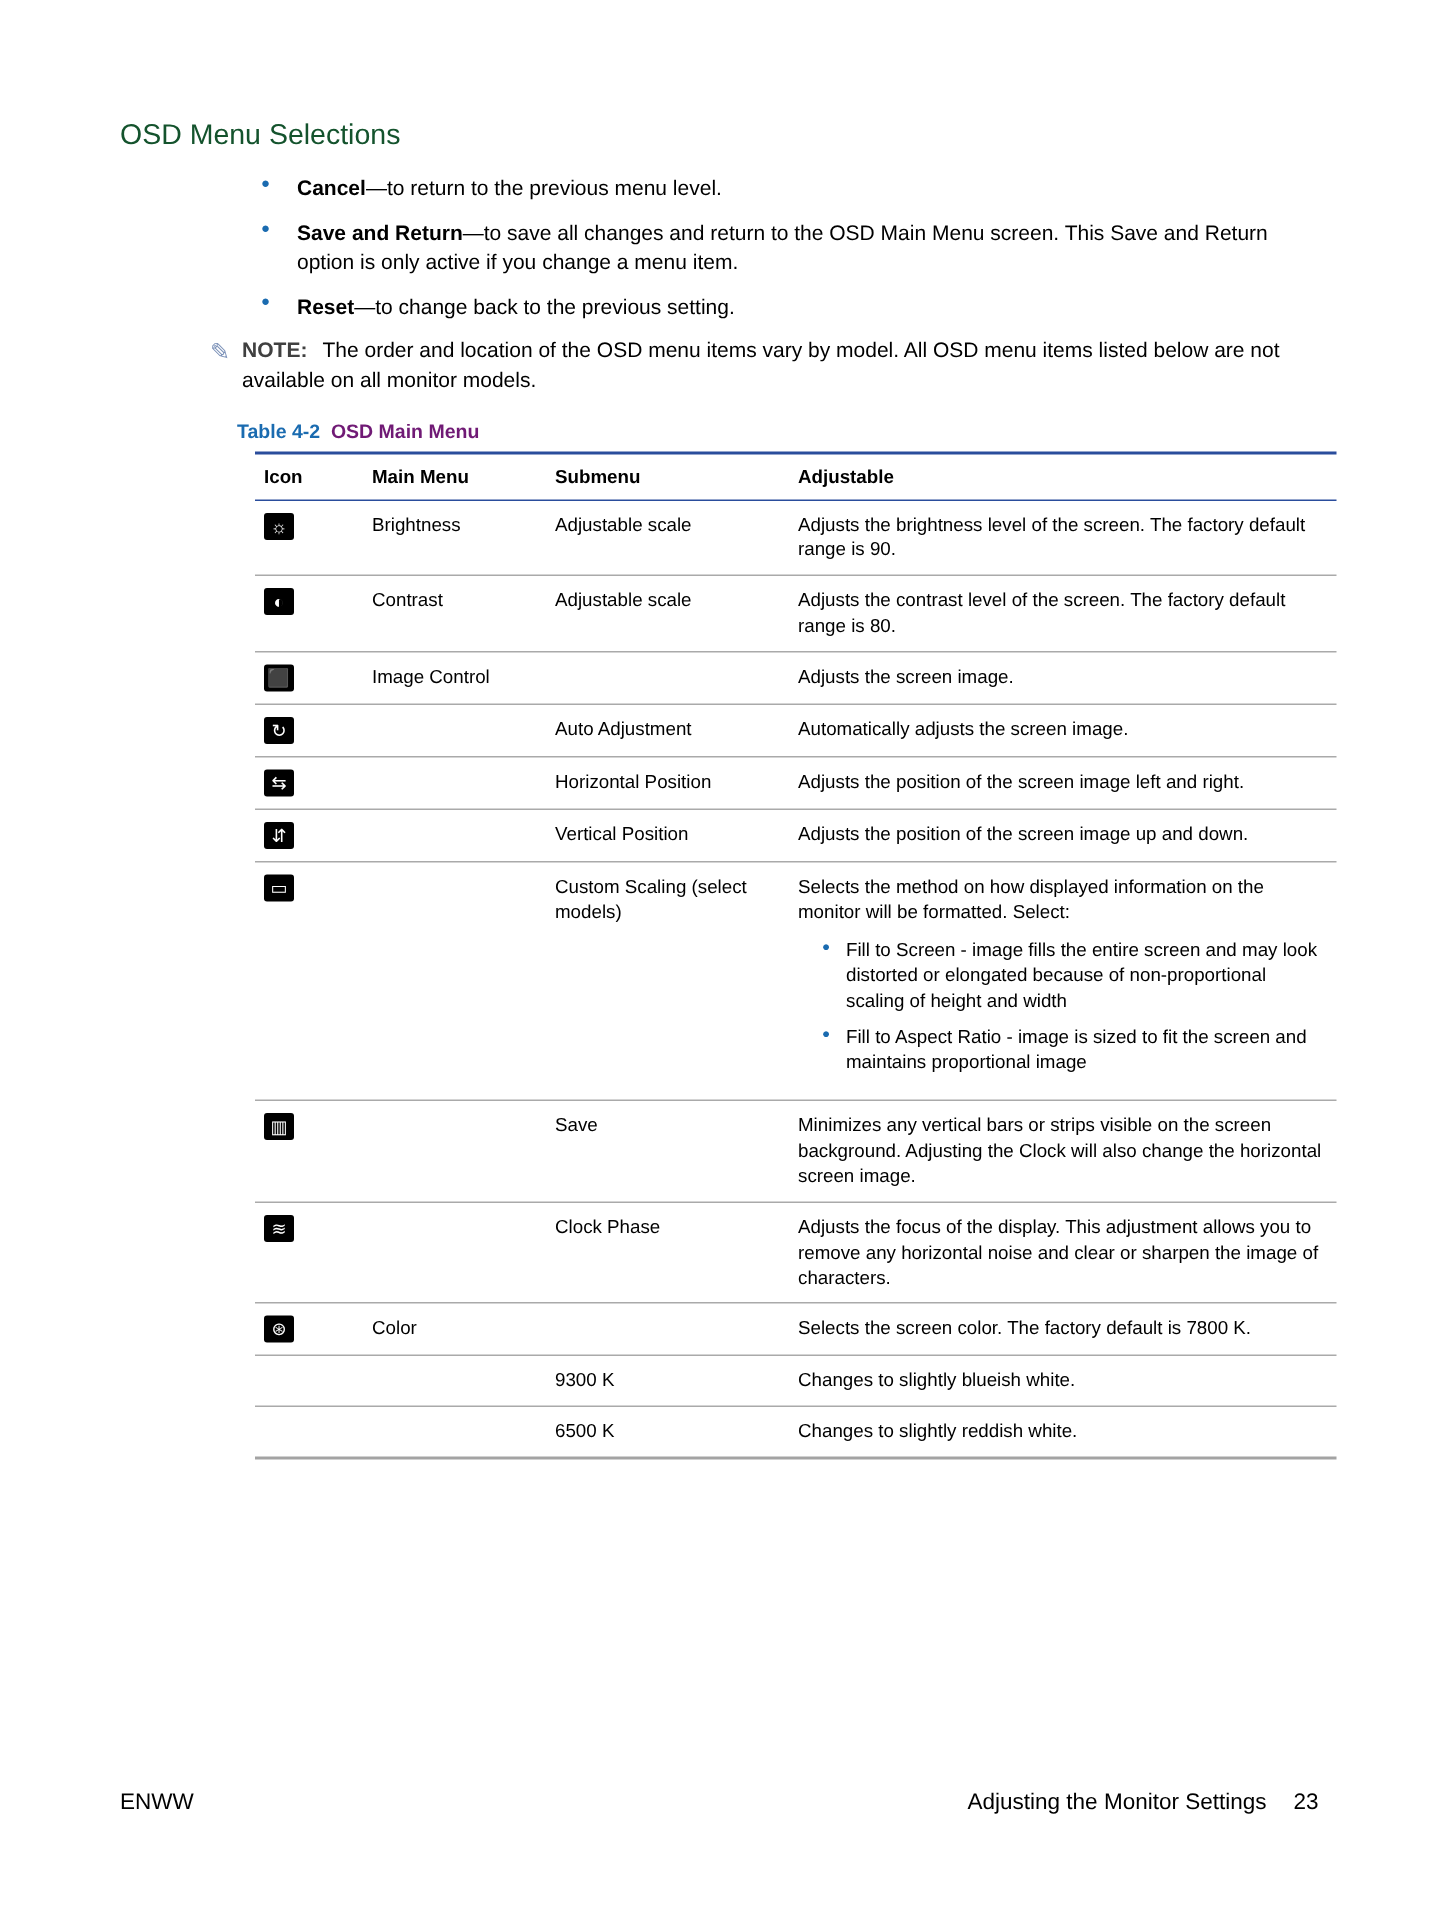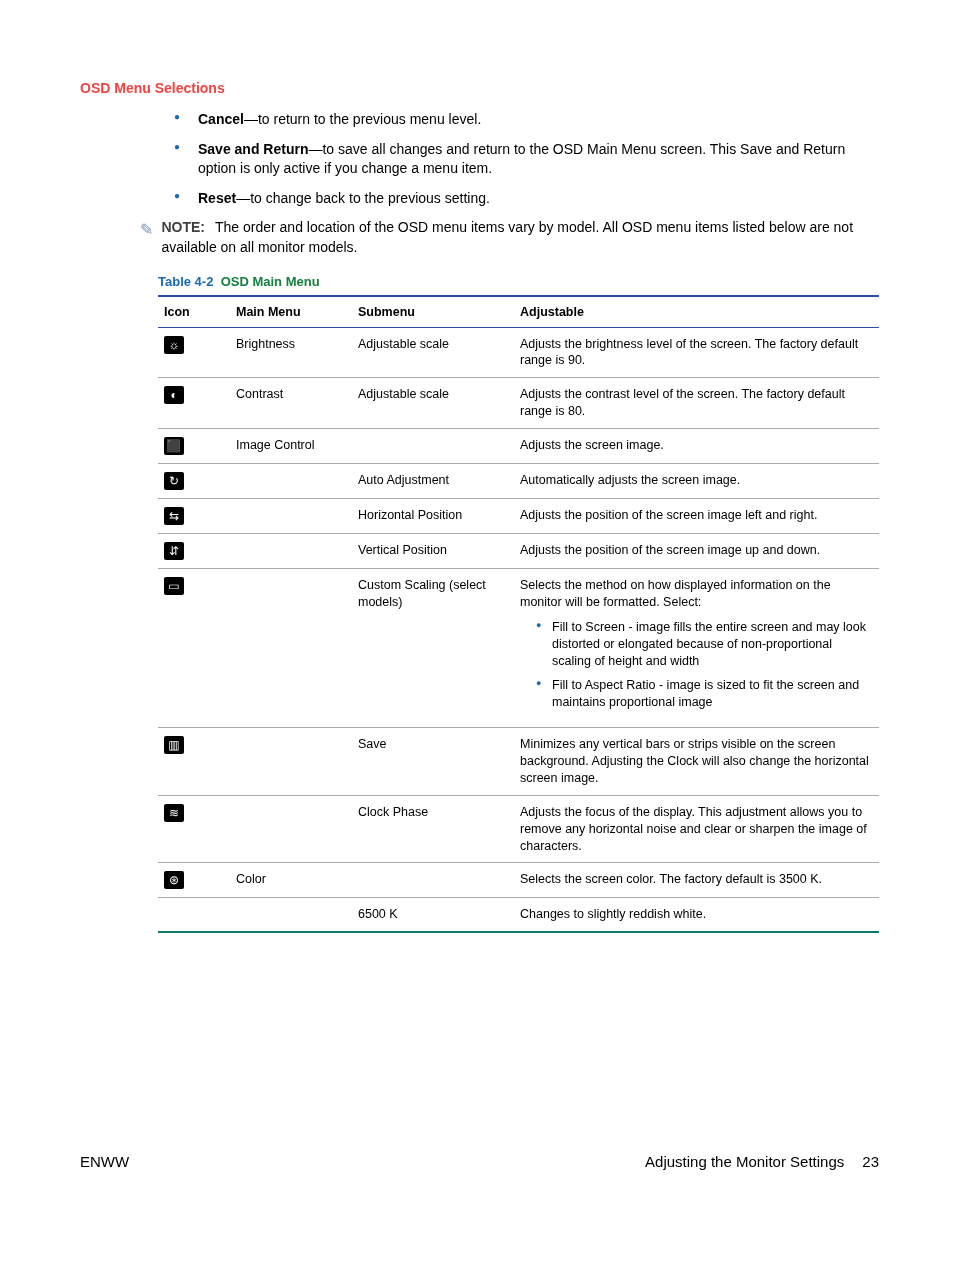--- a/index.html
+++ b/index.html
@@ -8,23 +8,23 @@
     color: #000;
     margin: 0;
     padding: 0;
     width: 954px;
     background: #fff;
   }
   .page {
     padding: 80px 75px 40px 80px;
   }
   h2.section-title {
-    color: #ef4444;
-    font-size: 14px;
-    font-weight: bold;
+    color: #14532d;
+    font-size: 19px;
+    font-weight: normal;
     margin: 0 0 14px 0;
   }
   .body-indent {
     margin-left: 78px;
   }
   p.intro {
     line-height: 1.4;
     margin: 8px 0 14px 0;
   }
   ul.bullets {
@@ -85,28 +85,29 @@
     font-weight: bold;
     margin-right: 10px;
   }
   .table-caption {
     color: #1a6bb0;
     font-weight: bold;
     font-size: 13px;
     margin: 16px 0 6px 0;
   }
   .table-caption .cap-title {
-    color: #15803d;
+    color: #701a75;
   }
   table.osd {
     width: 100%;
     border-collapse: collapse;
     font-size: 12.5px;
     border-top: 2px solid #2a4d9c;
-    border-bottom: 2px solid #0f766e;
+    border-bottom: 2px solid #a3a3a3;
+    margin-left: 12px;
   }
   table.osd th {
     text-align: left;
     font-weight: bold;
     padding: 8px 6px;
     border-bottom: 1px solid #2a4d9c;
     font-size: 12.5px;
   }
   table.osd td {
     vertical-align: top;
@@ -234,21 +235,27 @@
           <tr>
             <td class="col-icon"><span class="ico">≋</span></td>
             <td class="col-main"></td>
             <td class="col-sub">Clock Phase</td>
             <td class="col-desc">Adjusts the focus of the display. This adjustment allows you to remove any horizontal noise and clear or sharpen the image of characters.</td>
           </tr>
           <tr>
             <td class="col-icon"><span class="ico">⊛</span></td>
             <td class="col-main">Color</td>
             <td class="col-sub"></td>
-            <td class="col-desc">Selects the screen color. The factory default is 3500 K.</td>
+            <td class="col-desc">Selects the screen color. The factory default is 7800 K.</td>
+          </tr>
+          <tr>
+            <td class="col-icon"></td>
+            <td class="col-main"></td>
+            <td class="col-sub">9300 K</td>
+            <td class="col-desc">Changes to slightly blueish white.</td>
           </tr>
           <tr>
             <td class="col-icon" style="border-bottom: none;"></td>
             <td class="col-main" style="border-bottom: none;"></td>
             <td class="col-sub" style="border-bottom: none;">6500 K</td>
             <td class="col-desc" style="border-bottom: none;">Changes to slightly reddish white.</td>
           </tr>
         </tbody>
     </table>
   </div>

